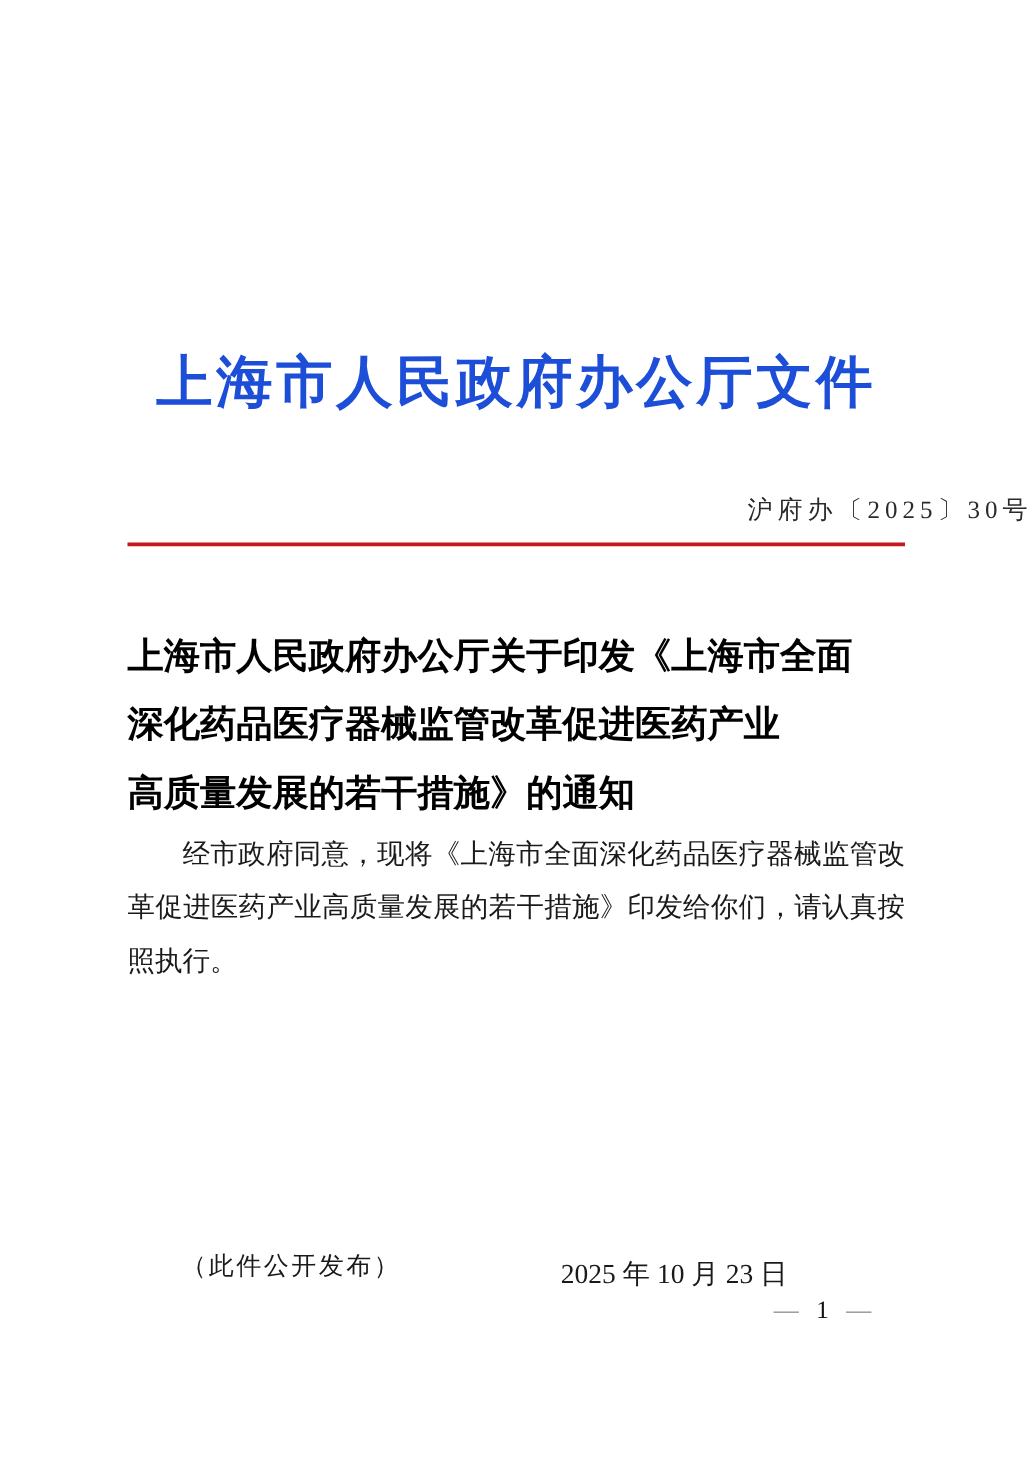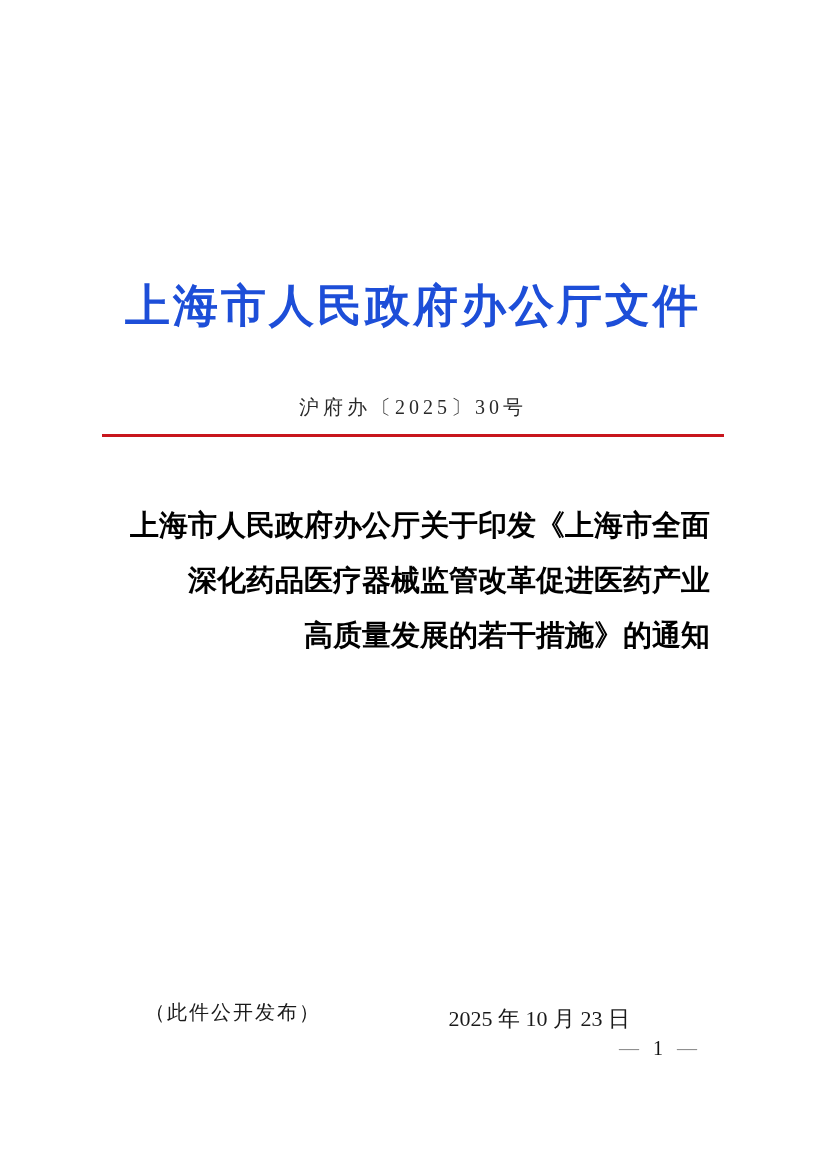--- a/index.html
+++ b/index.html
@@ -27,42 +27,42 @@
     font-weight: bold;
     letter-spacing: 3px;
     white-space: nowrap;
   }
   
   .doc-number {
     position: absolute;
     top: 394px;
     left: 0;
     width: 100%;
-    text-align: center;
+    text-align: right;
     color: #2a2a2a;
     font-size: 20px;
     letter-spacing: 4px;
     white-space: nowrap;
   }
   
   .red-rule {
     position: absolute;
     top: 434px;
     left: 102px;
     width: 622px;
     height: 3px;
     background: #c8161d;
   }
   
   .doc-title {
     position: absolute;
     top: 498px;
-    left: 88px;
+    left: 102px;
     width: 622px;
-    text-align: right;
+    text-align: left;
     color: #000000;
     font-size: 29px;
     font-weight: bold;
     line-height: 55px;
     white-space: nowrap;
   }
   
   .body-text {
     position: absolute;
     top: 661px;
@@ -125,20 +125,21 @@
 
   <div class="red-rule"></div>
 
   <div class="doc-title">
     <div>上海市人民政府办公厅关于印发《上海市全面</div>
     <div>深化药品医疗器械监管改革促进医药产业</div>
     <div>高质量发展的若干措施》的通知</div>
   </div>
 
   <div class="body-text">
+    <div class="paragraph">经市政府同意，现将《上海市全面深化药品医疗器械监管改革促进医药产业高质量发展的若干措施》印发给你们，请认真按照执行。</div>
   </div>
 
   <div class="date-line">2025 年 10 月 23 日</div>
 
   <div class="public-note">（此件公开发布）</div>
 
   <div class="page-footer">
     <span class="dash">—</span>
     <span class="num">1</span>
     <span class="dash">—</span>

